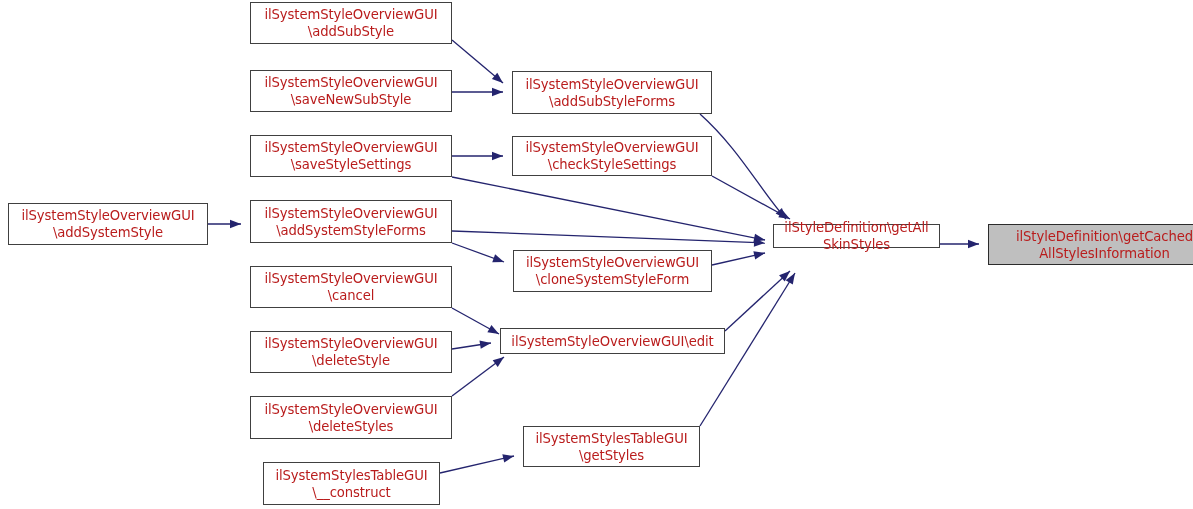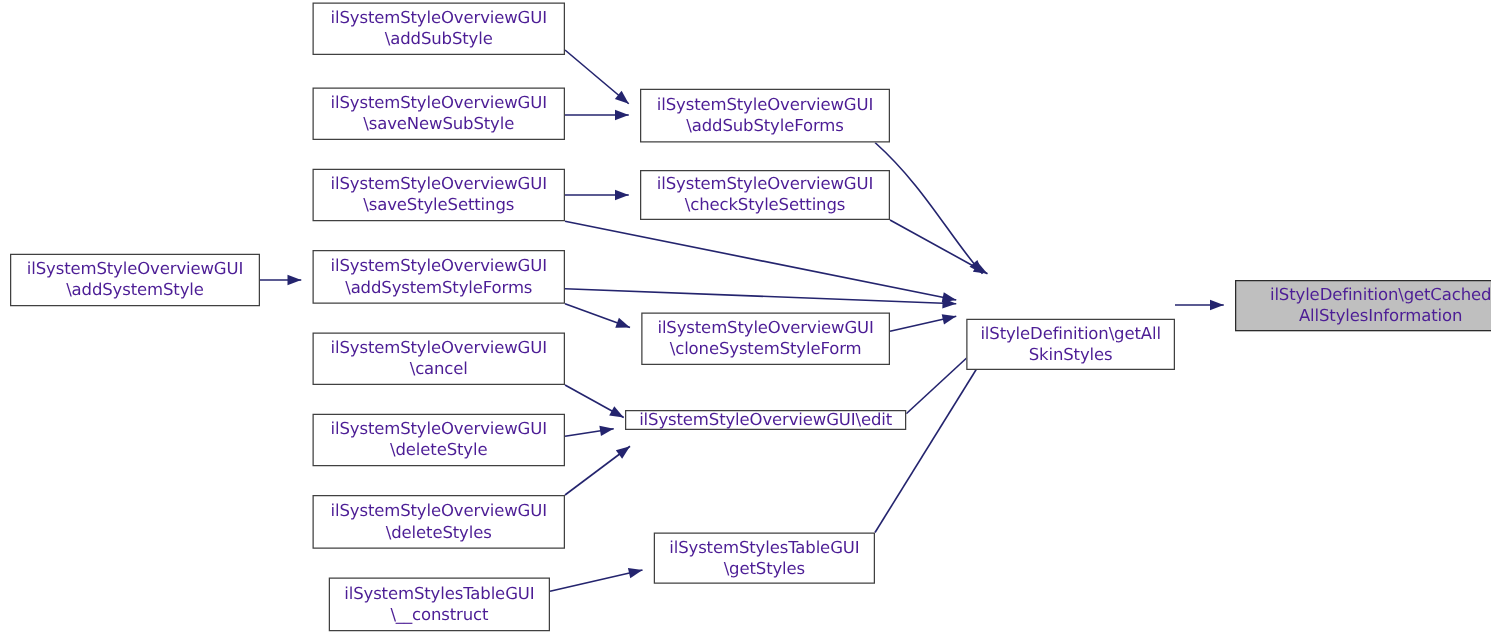--- a/index.html
+++ b/index.html
@@ -21,21 +21,21 @@
     top: 0;
     width: 1193px;
     height: 509px;
     pointer-events: none;
   }
   .node {
     position: absolute;
     box-sizing: border-box;
     border: 1px solid #404040;
     background: #ffffff;
-    color: #4c1d95;
+    color: #b91c1c;
     display: flex;
     align-items: center;
     justify-content: flex-start;
     text-align: center;
     font-size: 13.2px;
     line-height: 17px;
     letter-spacing: -0.1px;
     white-space: pre-line;
     z-index: 2;
   }
@@ -107,21 +107,21 @@
       <div class="node" style="left: 250px; top: 396px; width: 202px; height: 43px;"><span class="label">ilSystemStyleOverviewGUI
 \deleteStyles</span></div>
       <div class="node" style="left: 263px; top: 462px; width: 177px; height: 43px;"><span class="label">ilSystemStylesTableGUI
 \__construct</span></div>
       <div class="node" style="left: 512px; top: 71px; width: 200px; height: 43px;"><span class="label">ilSystemStyleOverviewGUI
 \addSubStyleForms</span></div>
       <div class="node" style="left: 512px; top: 136px; width: 200px; height: 40px;"><span class="label">ilSystemStyleOverviewGUI
 \checkStyleSettings</span></div>
       <div class="node" style="left: 513px; top: 250px; width: 199px; height: 42px;"><span class="label">ilSystemStyleOverviewGUI
 \cloneSystemStyleForm</span></div>
-      <div class="node" style="left: 500px; top: 328px; width: 225px; height: 16px;"><span class="label">ilSystemStyleOverviewGUI\edit</span></div>
+      <div class="node" style="left: 500px; top: 328px; width: 225px; height: 26px;"><span class="label">ilSystemStyleOverviewGUI\edit</span></div>
       <div class="node" style="left: 523px; top: 426px; width: 177px; height: 41px;"><span class="label">ilSystemStylesTableGUI
 \getStyles</span></div>
-      <div class="node" style="left: 773px; top: 224px; width: 167px; height: 41px; margin-top: 31px;"><span class="label">ilStyleDefinition\getAll
+      <div class="node" style="left: 773px; top: 224px; width: 167px; height: 24px;"><span class="label">ilStyleDefinition\getAll
 SkinStyles</span></div>
       <div class="node highlight" style="left: 988px; top: 224px; width: 233px; height: 41px;"><span class="label">ilStyleDefinition\getCached
 AllStylesInformation</span></div>
     </div>
 </div>
 
 </body></html>

